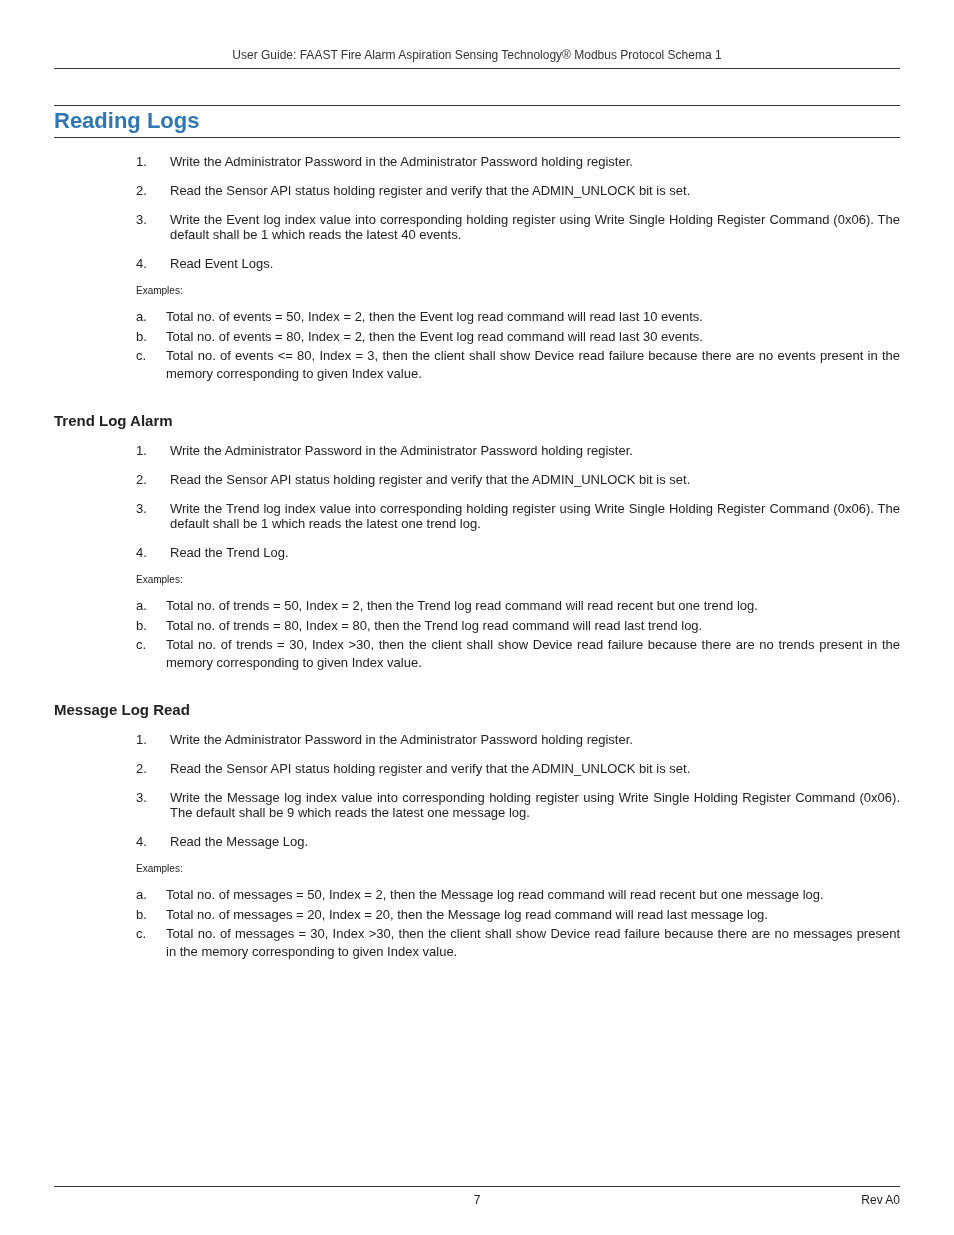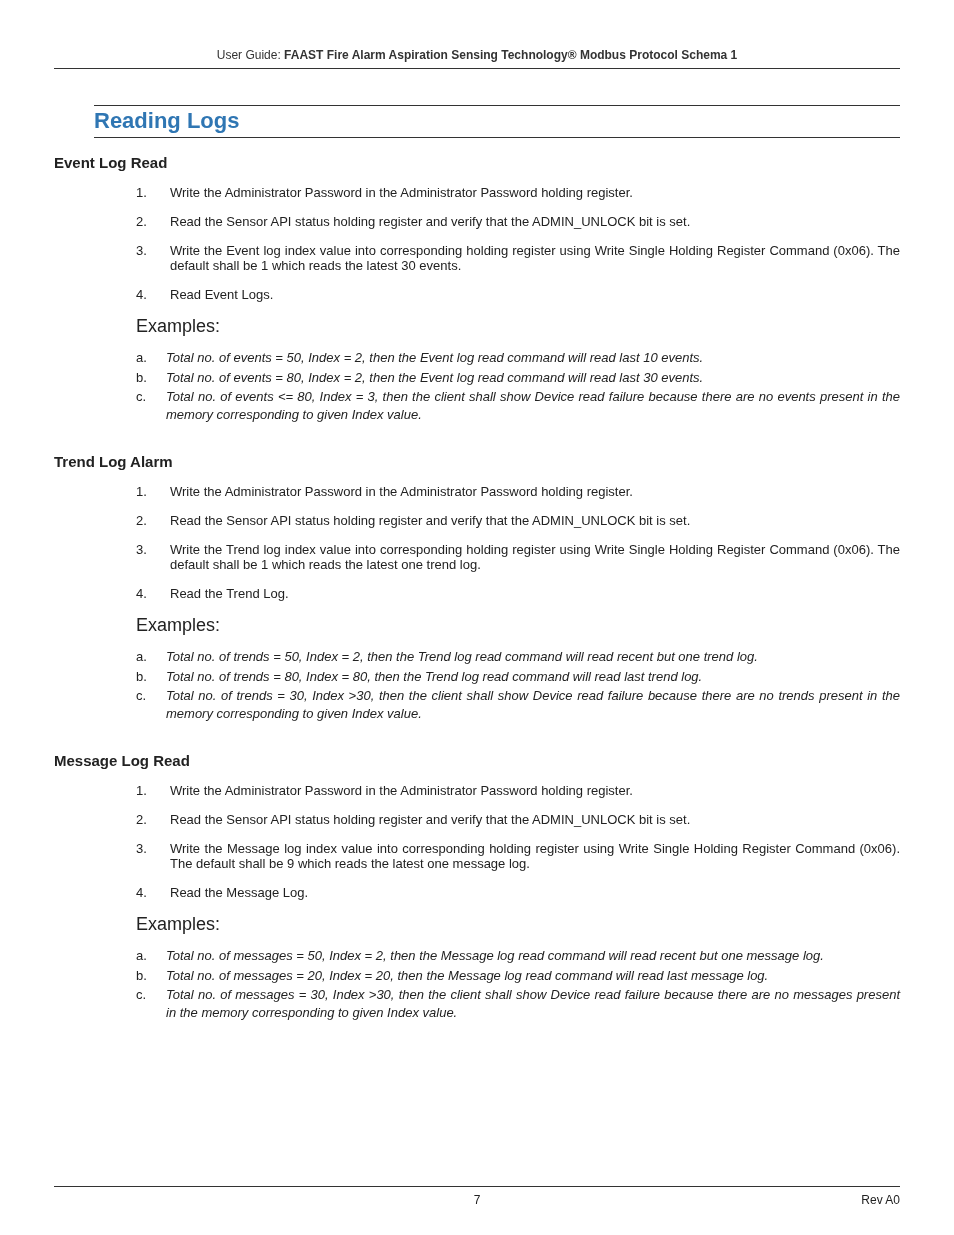--- a/index.html
+++ b/index.html
@@ -18,30 +18,29 @@
   }
   .header-line {
     text-align: center;
     font-size: 12px;
     color: #333;
     padding-bottom: 6px;
     border-bottom: 1px solid #333;
     margin-bottom: 36px;
   }
   .header-line .regular { font-weight: normal; }
-  .header-line .bold { font-weight: bold; }
+  .header-line .bold { font-weight: normal; }
   .section-title {
     color: #2f76b3;
     font-size: 22px;
     font-weight: bold;
     border-top: 1px solid #333;
     border-bottom: 1px solid #333;
     padding: 2px 0 3px 0;
     margin-bottom: 16px;
-    margin-left: 40px;
   }
   .intro {
     font-size: 13px;
     margin: 0 0 24px 0;
   }
   .subsection {
     font-size: 15px;
     font-weight: bold;
     margin: 0 0 14px 0;
   }
@@ -55,41 +54,41 @@
     display: flex;
     margin-bottom: 14px;
     text-align: justify;
   }
   .ol-steps li .num {
     min-width: 24px;
     margin-right: 10px;
   }
   .ol-steps li .content { flex: 1; }
   .examples-label {
-    font-size: 18px;
+    font-size: 10px;
     padding-left: 82px;
     margin: 6px 0 12px 0;
   }
   .ol-examples {
     list-style: none;
     padding: 0 0 0 82px;
     margin: 0 0 30px 0;
     font-size: 13px;
   }
   .ol-examples li {
     display: flex;
     margin-bottom: 2px;
     line-height: 1.35;
     text-align: justify;
   }
   .ol-examples li .num {
     min-width: 22px;
     margin-right: 8px;
   }
-  .ol-examples li .content { flex: 1; font-style: italic; }
+  .ol-examples li .content { flex: 1; }
   .footer {
     position: absolute;
     bottom: 28px;
     left: 54px;
     right: 54px;
     border-top: 1px solid #333;
     padding-top: 6px;
     font-size: 12px;
     display: flex;
     justify-content: space-between;
@@ -105,33 +104,32 @@
 
 <div class="page">
 
   <div class="header-line">
     <span class="regular">User Guide: </span><span class="bold">FAAST Fire Alarm Aspiration Sensing Technology® Modbus Protocol Schema 1</span>
   </div>
 
   <div class="section-title">Reading Logs</div>
 
 
-  <div class="subsection">Event Log Read</div>
   <ol class="ol-steps">
     <li>
         <span class="num">1.</span>
         <span class="content">Write the Administrator Password in the Administrator Password holding register.</span>
       </li>
     <li>
         <span class="num">2.</span>
         <span class="content">Read the Sensor API status holding register and verify that the ADMIN_UNLOCK bit is set.</span>
       </li>
     <li>
         <span class="num">3.</span>
-        <span class="content">Write the Event log index value into corresponding holding register using Write Single Holding Register Command (0x06). The default shall be 1 which reads the latest 30 events.</span>
+        <span class="content">Write the Event log index value into corresponding holding register using Write Single Holding Register Command (0x06). The default shall be 1 which reads the latest 40 events.</span>
       </li>
     <li>
         <span class="num">4.</span>
         <span class="content">Read Event Logs.</span>
       </li>
   </ol>
   <div class="examples-label">Examples:</div>
   <ol class="ol-examples">
     <li>
         <span class="num">a.</span>

